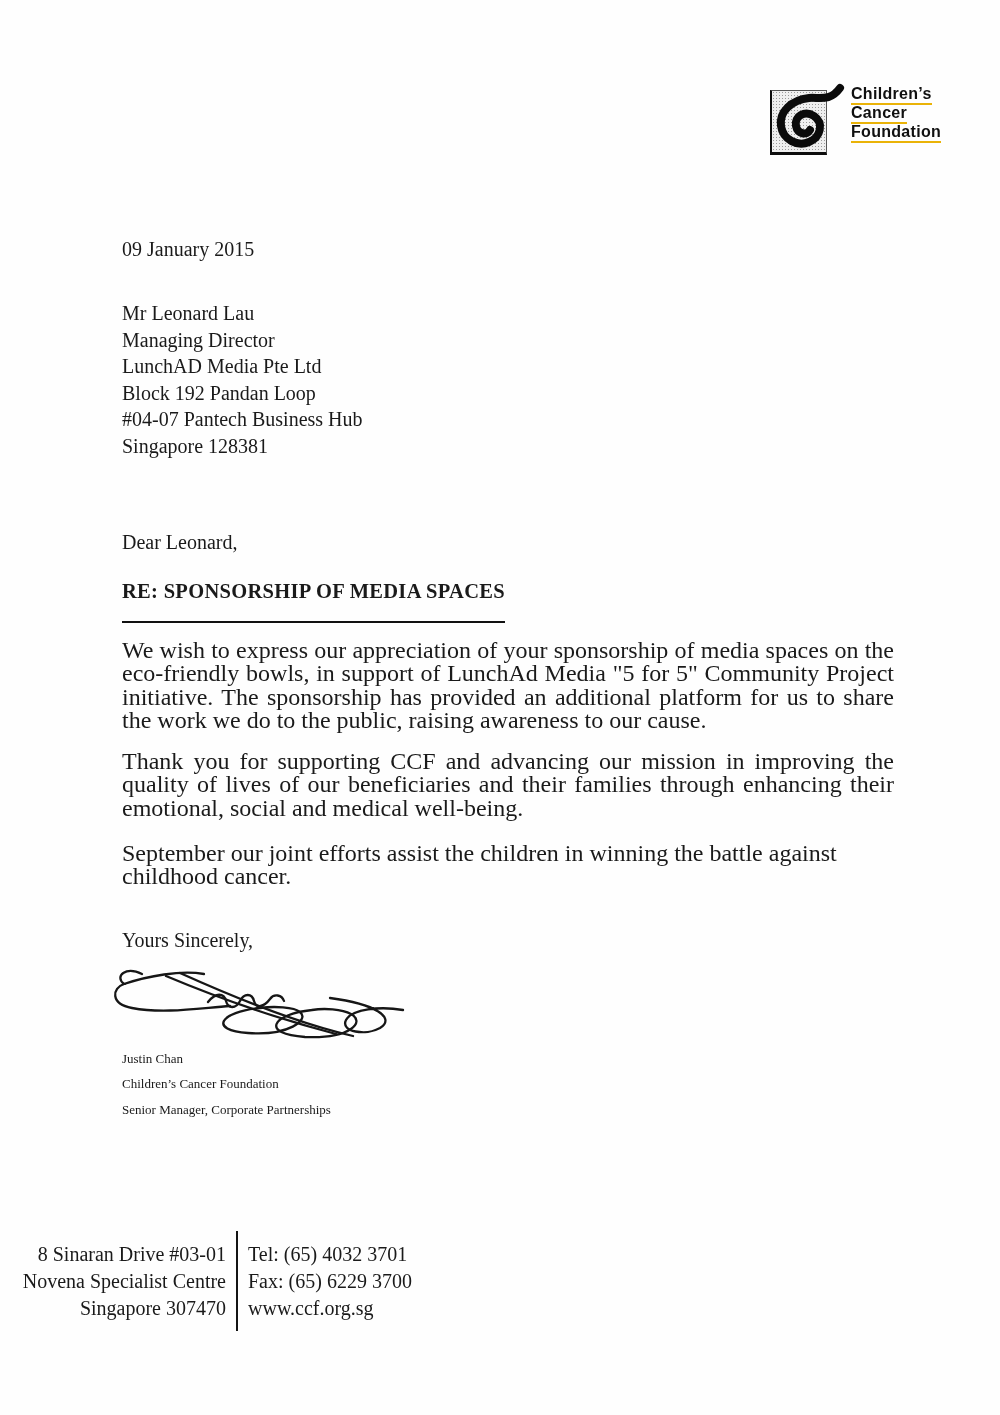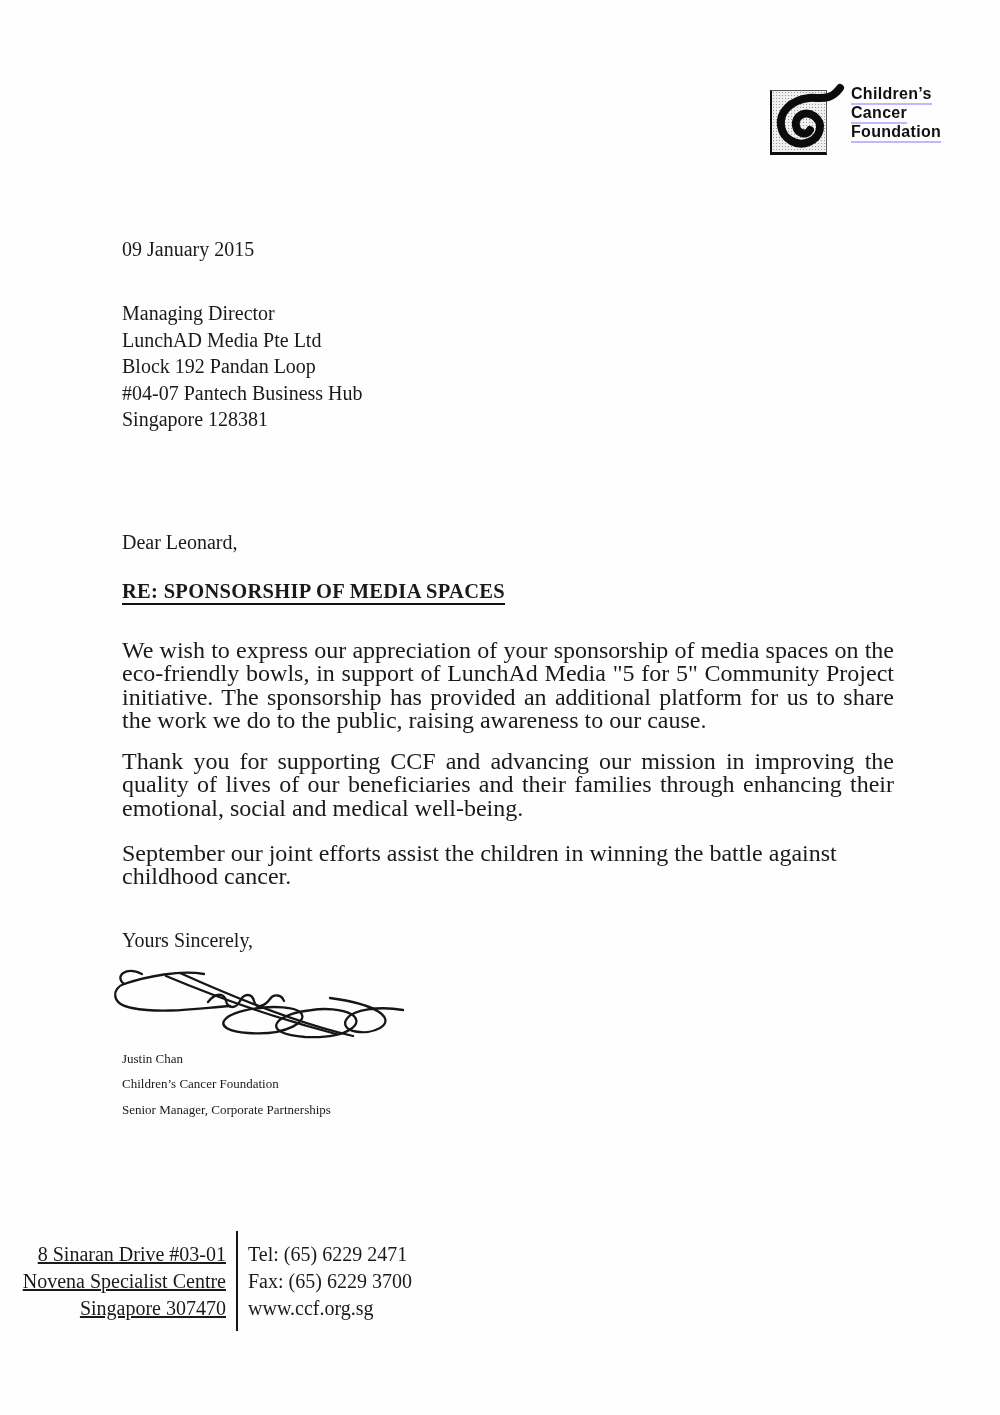--- a/index.html
+++ b/index.html
@@ -12,36 +12,36 @@
   .logo-box{
     position:relative;width:54px;height:61px;margin-top:6px;
     background-color:#efefef;
     background-image:radial-gradient(#9a9a9a 0.7px, rgba(0,0,0,0) 0.85px);
     background-size:3px 3px;
     border:1px solid #555;border-left:2px solid #0d0d0d;border-bottom:3px solid #0d0d0d;
   }
   .logo-box svg{position:absolute;left:-2px;top:-6px;overflow:visible;}
   .logo-text{margin-left:24px;font-family:"Liberation Sans",sans-serif;font-weight:700;
     font-size:16px;line-height:19px;color:#101010;letter-spacing:0.3px;}
-  .logo-line span{border-bottom:2px solid #c4b5fd;padding-bottom:1px;}
+  .logo-line span{border-bottom:2px solid #eab308;padding-bottom:1px;}
   
   .date{position:absolute;left:122px;top:238px;font-size:20px;}
   .recipient{position:absolute;left:122px;top:300px;font-size:20px;line-height:26.5px;}
   .salutation{position:absolute;left:122px;top:531px;font-size:20px;}
   .subject{position:absolute;left:122px;top:580px;font-size:20.5px;font-weight:bold;letter-spacing:0.3px;}
-  .subject span{border-bottom:2.5px solid #111;padding-bottom:1px;}
+  .subject span{border-bottom:2.5px solid #111;padding-bottom:19px;}
   .para{position:absolute;left:122px;width:772px;font-size:24px;line-height:23.3px;
     text-align:justify;text-align-last:left;}
   .p1{top:639px;} .p2{top:750px;} .p3{top:842px;text-align:left;}
   .closing{position:absolute;left:122px;top:929px;font-size:20px;}
   .signature{position:absolute;left:108px;top:958px;width:300px;height:95px;}
   .signer{position:absolute;left:122px;top:1046px;font-size:13px;line-height:25.4px;}
   
   .footer{position:absolute;left:0;top:1231px;height:100px;display:flex;align-items:center;font-size:20px;}
-  .f-address{width:226px;text-align:right;padding-right:10px;line-height:27px;text-decoration:underline;}
+  .f-address{width:226px;text-align:right;padding-right:10px;line-height:27px;}
   .f-div{width:2px;align-self:stretch;background:#141414;}
   .f-contact{padding-left:10px;line-height:27px;}
 </style>
 </head>
 <body>
 
 <div class="page">
 
   <div class="logo">
     <div class="logo-box">
@@ -58,20 +58,21 @@
     <div class="logo-text">
       <div class="logo-line"><span>Children’s</span></div>
       <div class="logo-line"><span>Cancer</span></div>
       <div class="logo-line"><span>Foundation</span></div>
     </div>
   </div>
 
   <div class="date">09 January 2015</div>
 
   <div class="recipient">
+    <div>Mr Leonard Lau</div>
     <div>Managing Director</div>
     <div>LunchAD Media Pte Ltd</div>
     <div>Block 192 Pandan Loop</div>
     <div>#04-07 Pantech Business Hub</div>
     <div>Singapore 128381</div>
   </div>
 
   <div class="salutation">Dear Leonard,</div>
 
   <div class="subject">
@@ -106,19 +107,19 @@
   </div>
 
   <div class="footer">
     <div class="f-address">
       <div>8 Sinaran Drive #03-01</div>
       <div>Novena Specialist Centre</div>
       <div>Singapore 307470</div>
     </div>
     <div class="f-div"></div>
     <div class="f-contact">
-      <div>Tel: (65) 6229 2471</div>
+      <div>Tel: (65) 4032 3701</div>
       <div>Fax: (65) 6229 3700</div>
       <div>www.ccf.org.sg</div>
     </div>
   </div>
 
 </div>
 
 </body></html>

